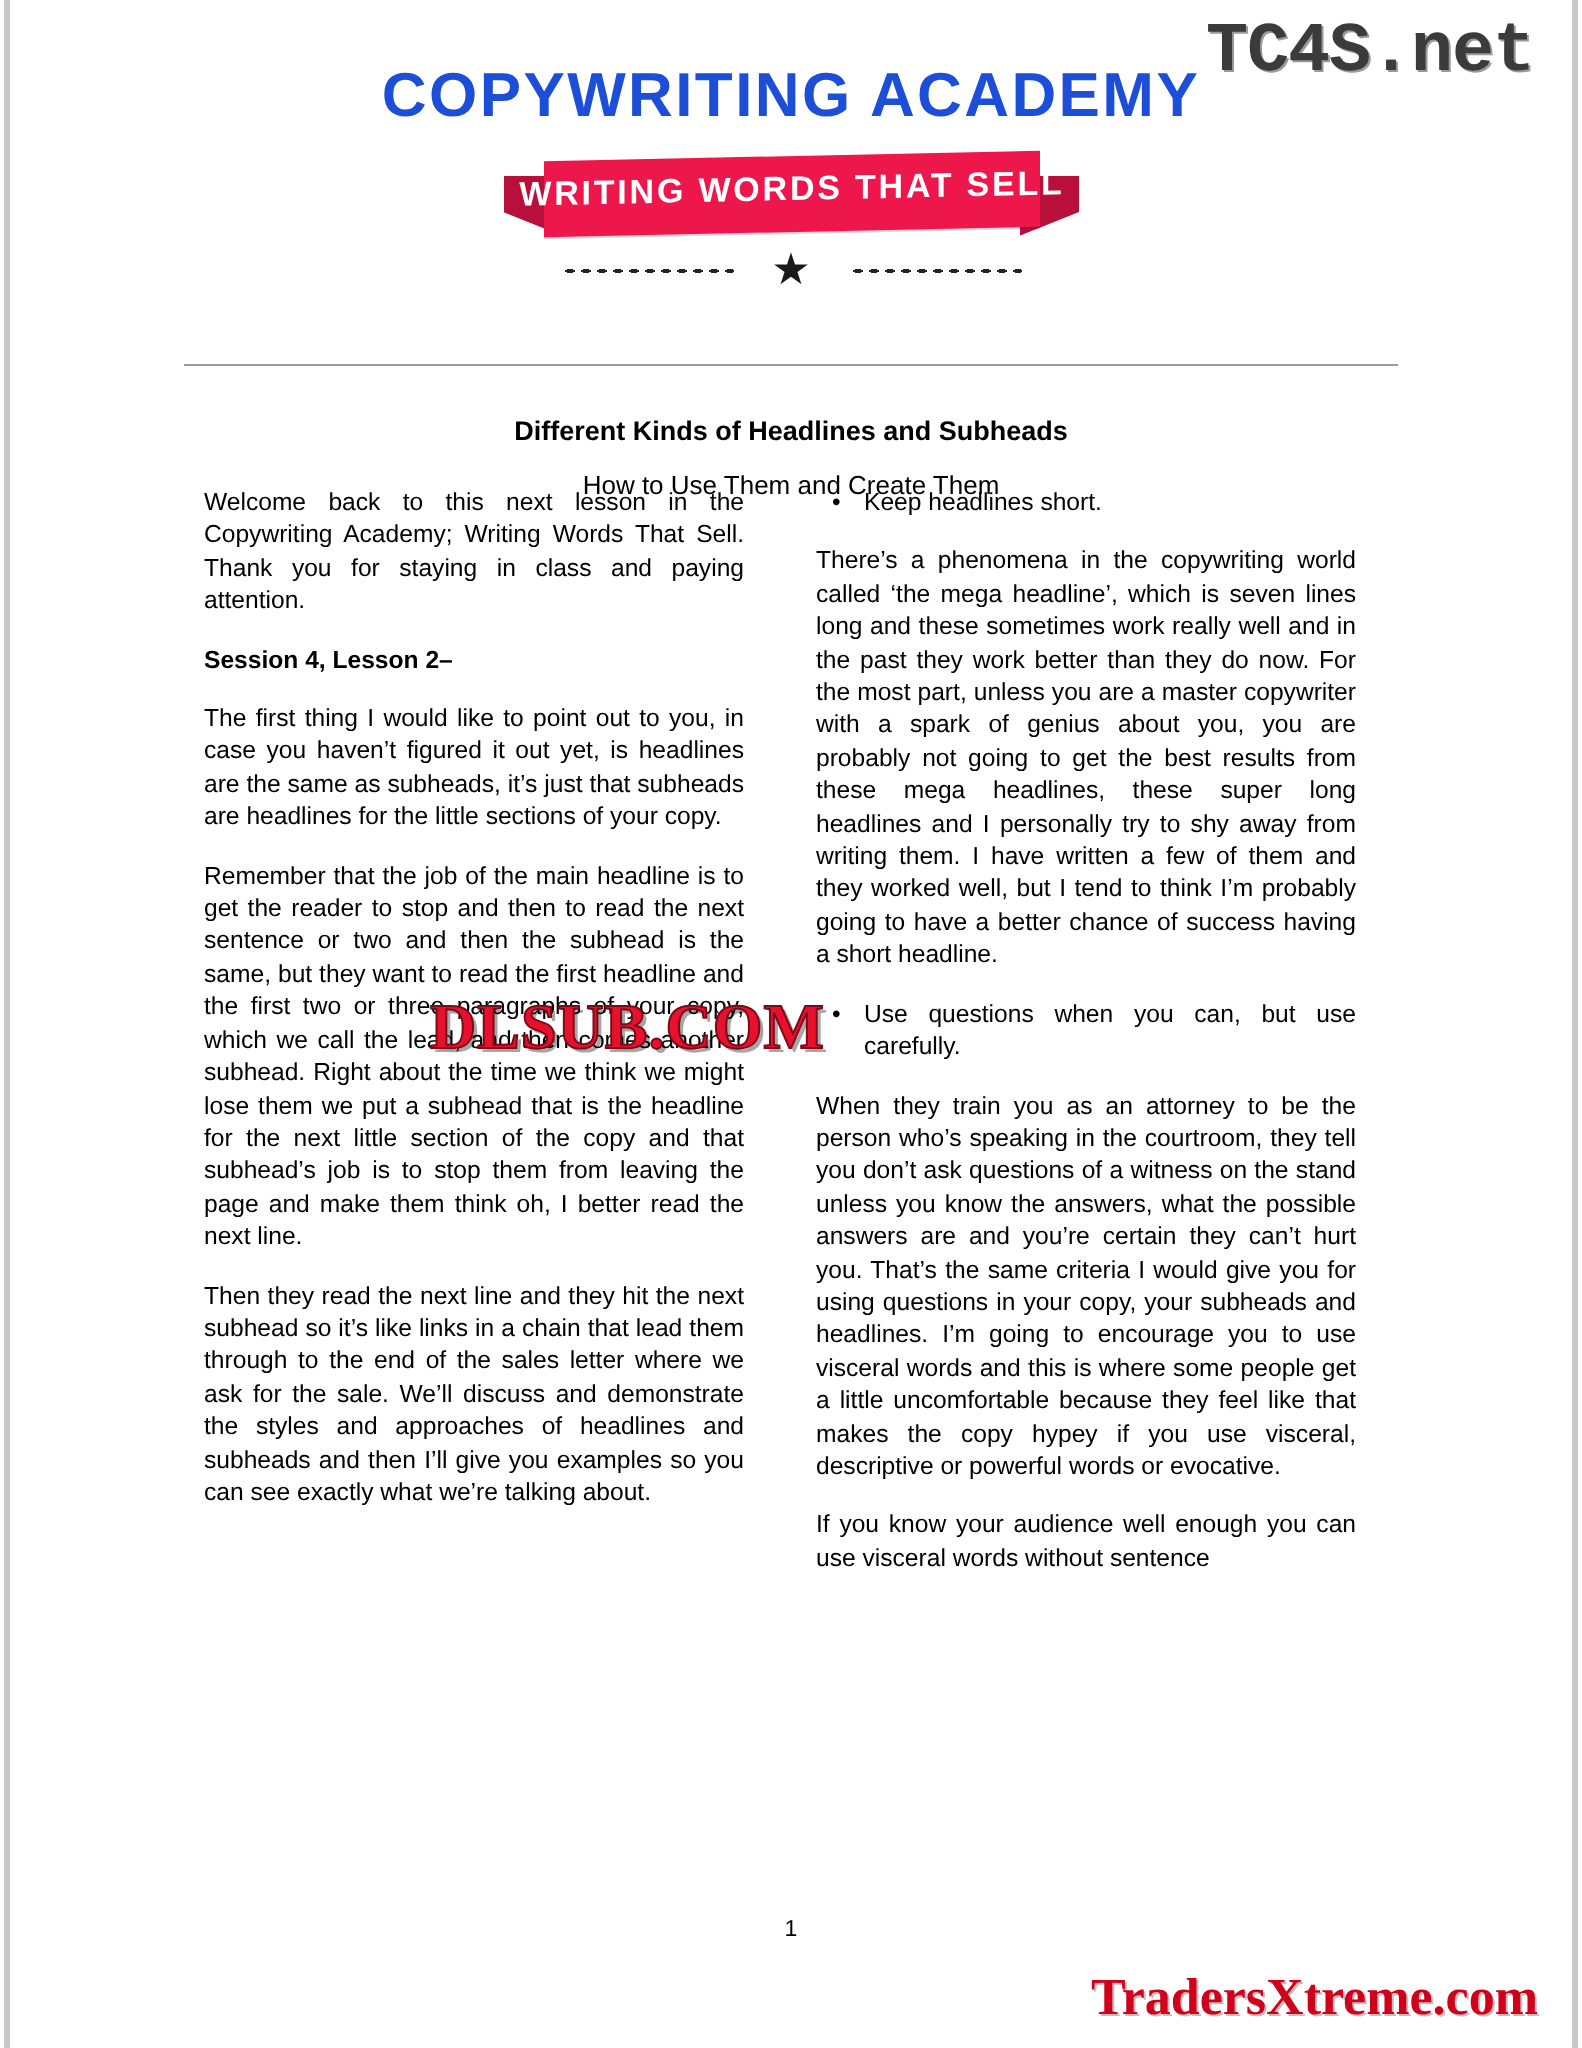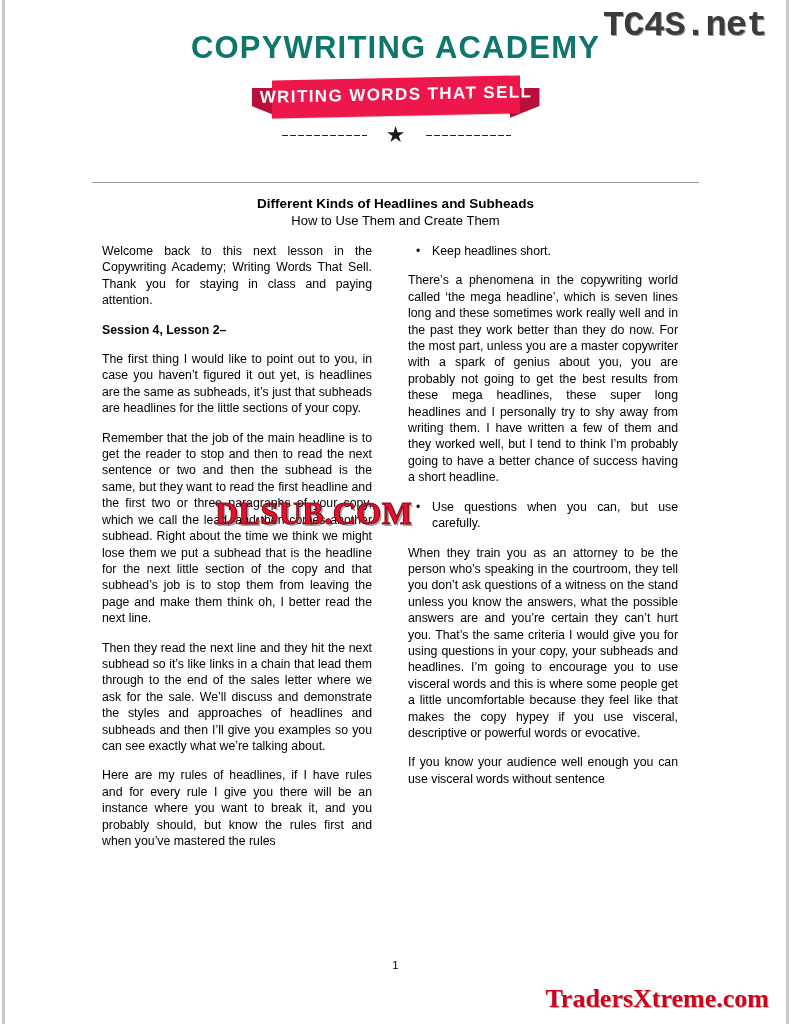--- a/index.html
+++ b/index.html
@@ -48,21 +48,21 @@
     left: 0;
     right: 0;
     top: 30px;
     text-align: center;
   }
   .logo-title {
     font-family: "Liberation Sans", sans-serif;
     font-weight: bold;
     font-size: 31px;
     letter-spacing: 1.2px;
-    color: #0f766e;
+    color: #1d4ed8;
   }
   .ribbon-wrap {
     position: relative;
     width: 300px;
     margin: 8px auto 0;
     height: 48px;
   }
   .ribbon {
     position: absolute;
     left: 26px;
@@ -126,21 +126,21 @@
   .top-rule {
     position: absolute;
     left: 92px;
     right: 92px;
     top: 182px;
     border-top: 1px solid #9a9a9a;
   }
 
   
   .doc-title {
-    margin: 0;
+    margin: 12px;
     padding-top: 20px;
     text-align: center;
     font-size: 13.5px;
     font-weight: bold;
   }
   .doc-subtitle {
     margin: 2px 0 0;
     text-align: center;
     font-size: 13px;
     font-weight: normal;
@@ -254,21 +254,20 @@
 <h1 class="doc-title">Different Kinds of Headlines and Subheads</h1>
 <h2 class="doc-subtitle">How to Use Them and Create Them</h2>
 
 <div class="columns">
   <div class="col">
     <p>Welcome back to this next lesson in the Copywriting Academy; Writing Words That Sell. Thank you for staying in class and paying attention.</p>
     <p class="strong">Session 4, Lesson 2–</p>
     <p>The first thing I would like to point out to you, in case you haven’t figured it out yet, is headlines are the same as subheads, it’s just that subheads are headlines for the little sections of your copy.</p>
     <p>Remember that the job of the main headline is to get the reader to stop and then to read the next sentence or two and then the subhead is the same, but they want to read the first headline and the first two or three paragraphs of your copy, which we call the lead, and then comes another subhead. Right about the time we think we might lose them we put a subhead that is the headline for the next little section of the copy and that subhead’s job is to stop them from leaving the page and make them think oh, I better read the next line.</p>
     <p>Then they read the next line and they hit the next subhead so it’s like links in a chain that lead them through to the end of the sales letter where we ask for the sale. We’ll discuss and demonstrate the styles and approaches of headlines and subheads and then I’ll give you examples so you can see exactly what we’re talking about.</p>
-    <p>Here are my rules of headlines, if I have rules and for every rule I give you there will be an instance where you want to break it, and you probably should, but know the rules first and when you’ve mastered the rules</p>
   </div>
 
   <div class="col">
     <ul class="bullets">
       <li>Keep headlines short.</li>
     </ul>
     <p>There’s a phenomena in the copywriting world called ‘the mega headline’, which is seven lines long and these sometimes work really well and in the past they work better than they do now. For the most part, unless you are a master copywriter with a spark of genius about you, you are probably not going to get the best results from these mega headlines, these super long headlines and I personally try to shy away from writing them. I have written a few of them and they worked well, but I tend to think I’m probably going to have a better chance of success having a short headline.</p>
     <ul class="bullets">
       <li>Use questions when you can, but use carefully.</li>
     </ul>

